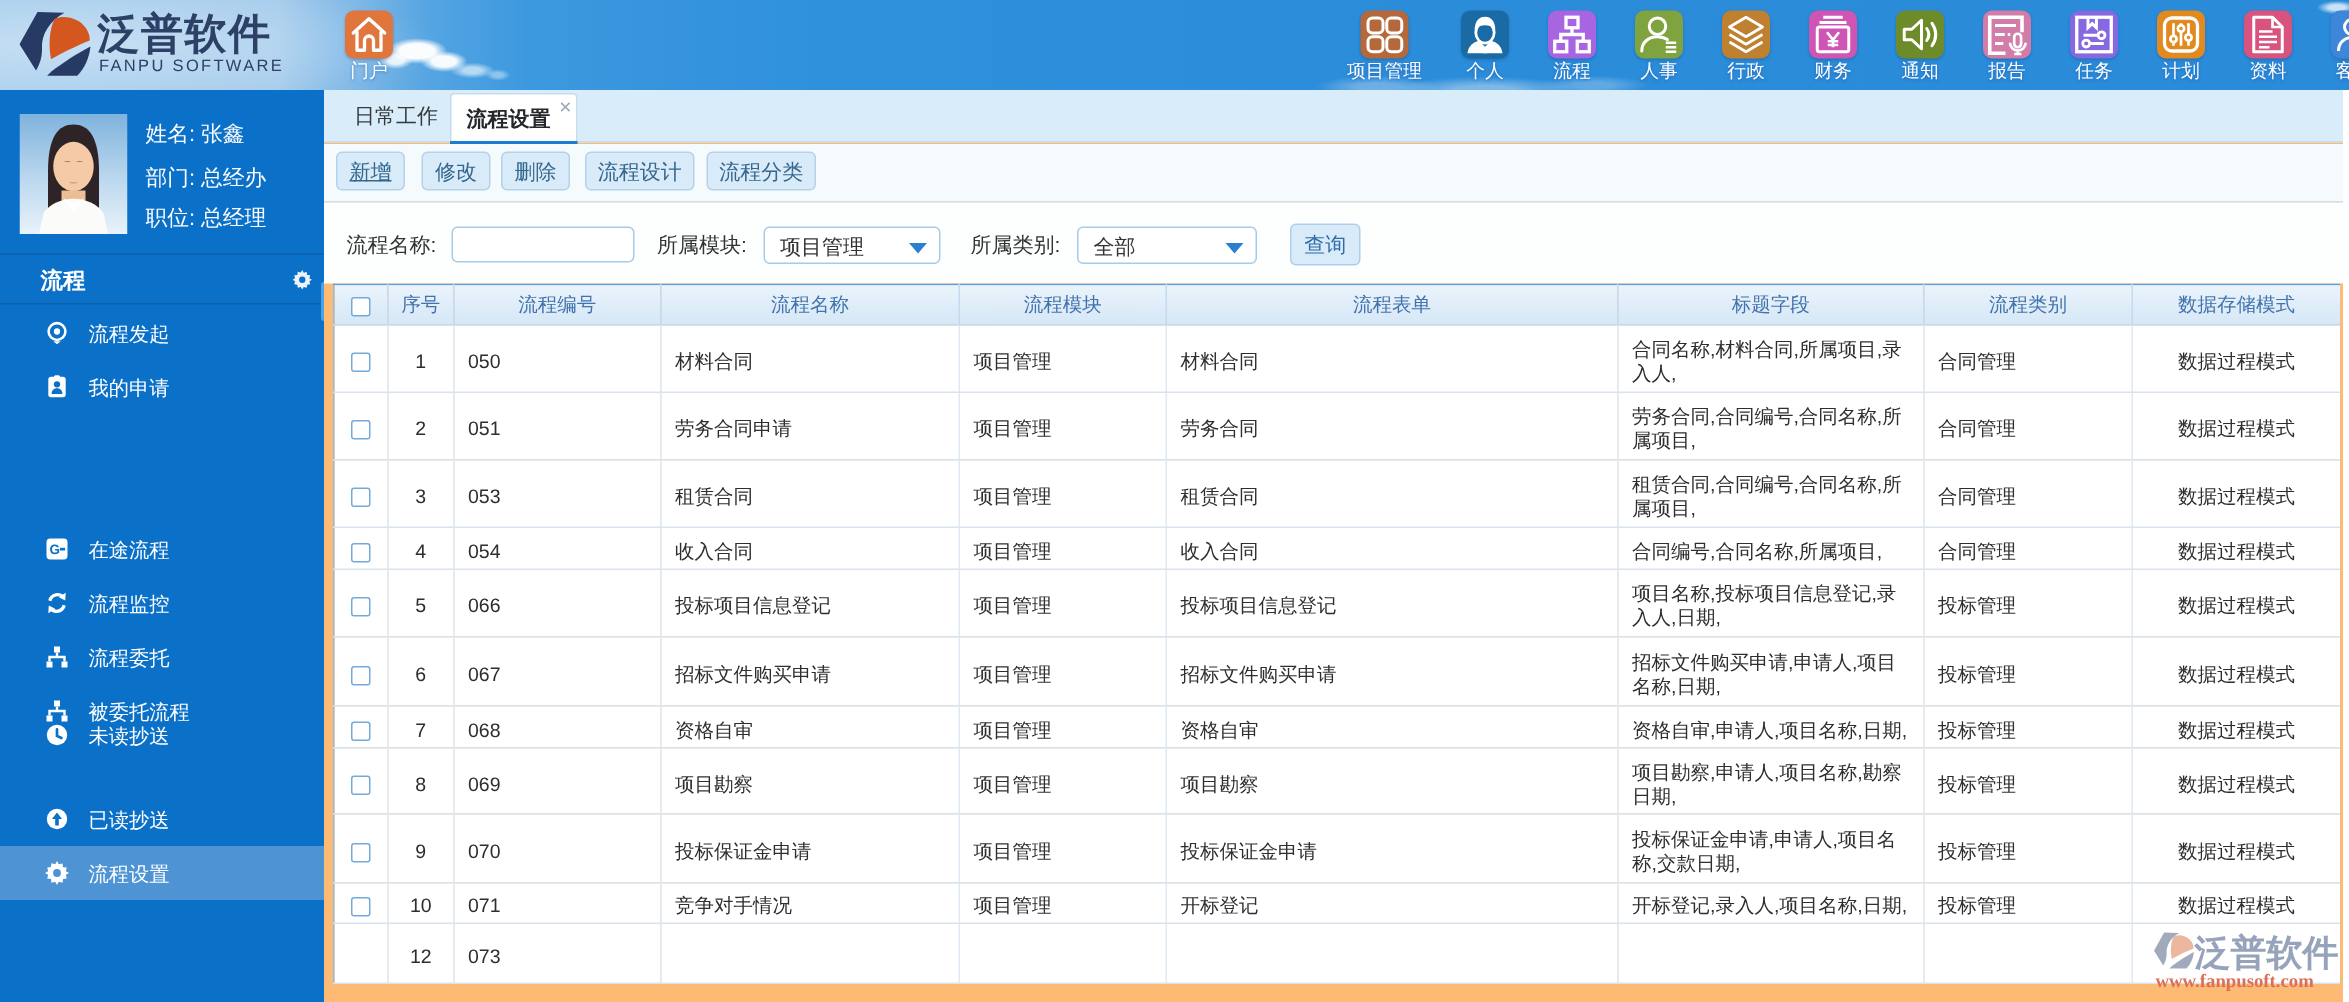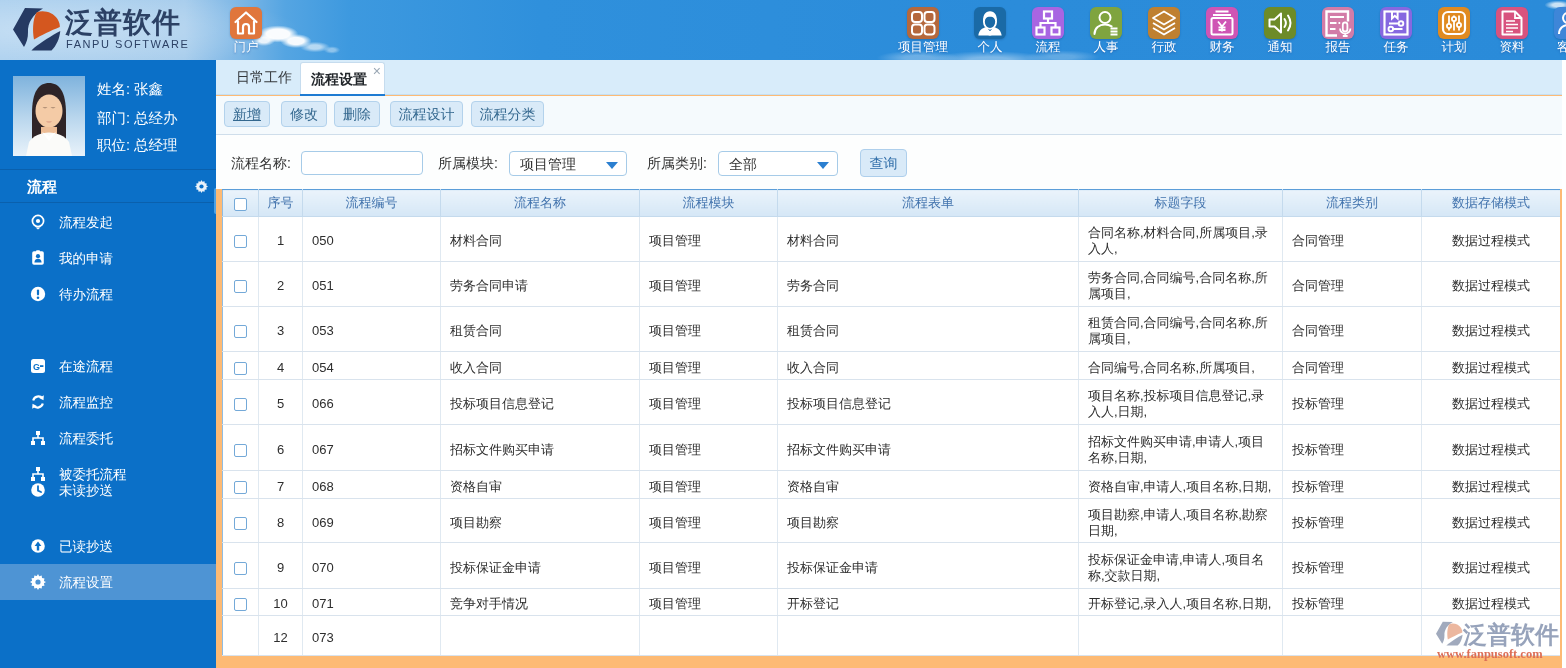--- a/index.html
+++ b/index.html
@@ -225,28 +225,20 @@
     <div class="mt">流程发起</div>
   </div>
   <div class="menuitem" style="top:180px;">
     <svg class="mi" viewBox="0 0 16 16">
         <rect x="2.2" y="1.2" width="11.6" height="13.6" rx="1.8" fill="#fff"></rect>
         <circle cx="8" cy="6.2" r="2.1" fill="#0b70c8"></circle>
         <path d="M4.4 12.6 c0-2.8 2-3.8 3.6-3.8 s3.6 1 3.6 3.8 Z" fill="#0b70c8"></path>
         <rect x="6" y="0.2" width="4" height="2.4" rx="1" fill="#fff"></rect>
       </svg>
     <div class="mt">我的申请</div>
-  </div>
-  <div class="menuitem" style="top:216px;">
-    <svg class="mi" viewBox="0 0 16 16">
-        <circle cx="8" cy="8" r="7.2" fill="#fff"></circle>
-        <rect x="6.9" y="3.4" width="2.2" height="6" rx="1.1" fill="#0b70c8"></rect>
-        <circle cx="8" cy="11.8" r="1.3" fill="#0b70c8"></circle>
-      </svg>
-    <div class="mt">待办流程</div>
   </div>
   <div class="menuitem" style="top:288px;">
     <svg class="mi" viewBox="0 0 16 16">
         <rect x="1" y="1" width="14" height="14" rx="2.5" fill="#fff"></rect>
         <text x="3" y="11.5" font-size="9" font-weight="bold" fill="#0b70c8" font-family="Liberation Sans,sans-serif">G</text>
         <rect x="10" y="7.2" width="3.4" height="1.8" fill="#0b70c8"></rect>
       </svg>
     <div class="mt">在途流程</div>
   </div>
   <div class="menuitem" style="top:324px;">

